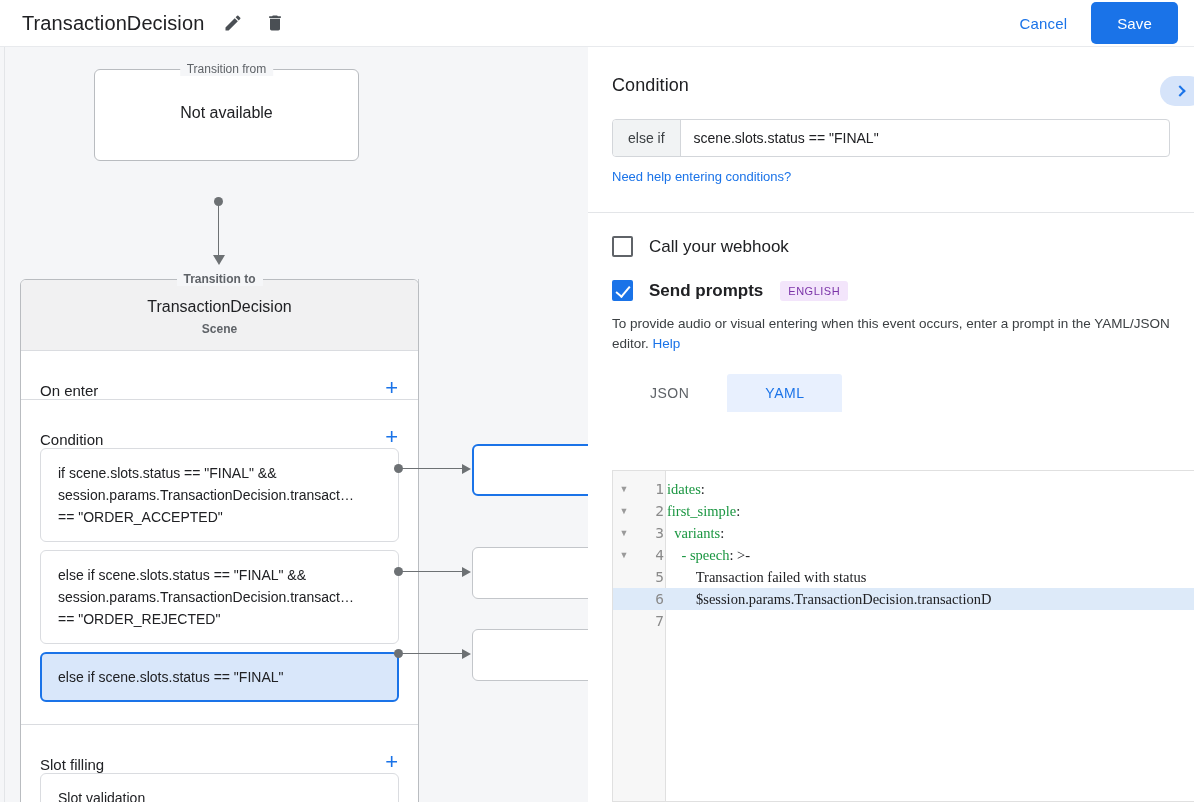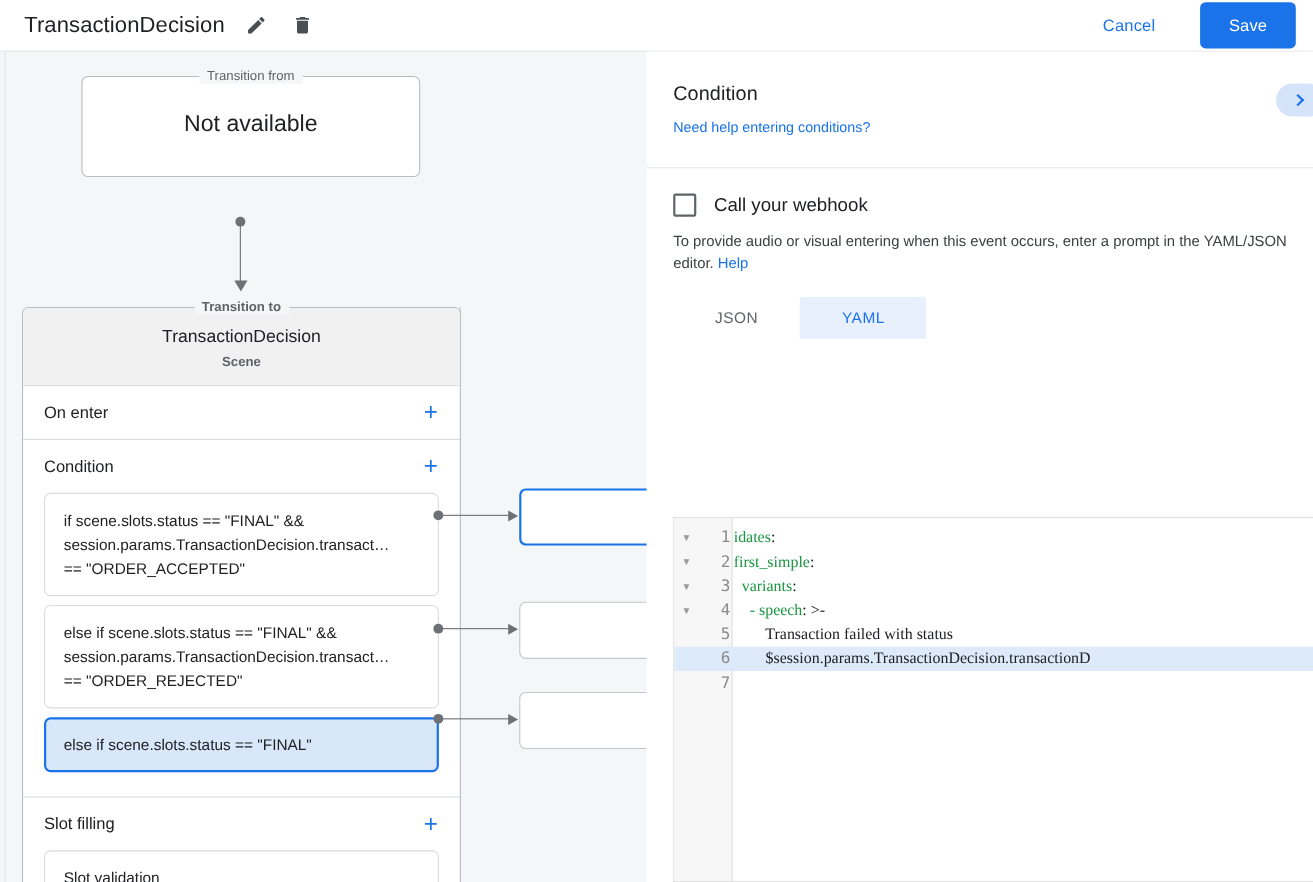--- a/index.html
+++ b/index.html
@@ -47,21 +47,21 @@
   }
   .btn-save {
     background: #1a73e8; border: none;
     color: #ffffff;
     font-size: 15px;
     font-family: "Liberation Sans", sans-serif;
     cursor: pointer;
     border-radius: 5px;
     height: 42px;
     padding: 0 26px;
-    margin-left: 29px;
+    margin-left: 12px;
     margin-right: 16px;
     letter-spacing: .15px;
   }
 
   
   .canvas {
     position: absolute;
     top: 46px; left: 0;
     width: 588px; height: 756px;
     background: #f5f6f8;
@@ -86,27 +86,27 @@
     top: -8px;
     left: 50%;
     transform: translateX(-50%);
     background: #f5f6f8;
     padding: 0 7px;
     font-size: 12px;
     color: #5f6368;
     white-space: nowrap;
   }
   #transition-from {
-    left: 74px; top: 22px;
-    width: 308px; height: 92px;
+    left: 94px; top: 22px;
+    width: 265px; height: 92px;
   }
   #transition-from .fs-body {
     display: flex; align-items: center; justify-content: center;
     height: 100%;
-    font-size: 21px;
+    font-size: 16px;
     color: #202124;
     padding-bottom: 4px;
   }
 
   
   .conn-dot {
     position: absolute;
     width: 9px; height: 9px;
     border-radius: 50%;
     background: #6d7174;
@@ -158,21 +158,21 @@
   }
   .scene-title { font-size: 16px; color: #202124; }
   .scene-sub { font-size: 12px; color: #5f6368; margin-top: 6px; font-weight: bold; }
 
   .section {
     border-bottom: 1px solid #dadce0;
     padding: 0 0 14px 0;
   }
   .section:last-child { border-bottom: none; }
   .section-header {
-    display: flex; align-items: center;
+    display: flex; align-items: flex-end;
     justify-content: space-between;
     height: 48px;
     padding: 0 18px 0 19px;
   }
   .section-title { font-size: 15px; color: #202124; }
   .plus-btn {
     color: #1a73e8;
     font-size: 22px;
     line-height: 1;
     cursor: pointer;
@@ -549,33 +549,42 @@
 
 <div class="panel">
 
   <div class="next-pill">
     <span class="chev"></span>
   </div>
 
   <div class="panel-section">
     <div class="panel-h">Condition</div>
 
+    <div class="cond-row">
+      <div class="cond-prefix">else if</div>
+      <input class="cond-input" type="text" value="scene.slots.status == &quot;FINAL&quot;" style="">
+    </div>
 
     <a class="help-link">Need help entering conditions?</a>
   </div>
 
   <div class="panel-divider"></div>
 
   <div class="panel-section">
 
     <div class="check-row">
       <span class="cbox"></span>
       <span class="check-label">Call your webhook</span>
     </div>
 
+    <div class="check-row">
+      <span class="cbox checked"></span>
+      <span class="check-label bold">Send prompts</span>
+      <span class="lang-badge">ENGLISH</span>
+    </div>
 
     <div class="helper-text">
       <span>To provide audio or visual entering when this event occurs, enter a prompt in the YAML/JSON editor.</span>
       <a>Help</a>
     </div>
 
     <div class="tabs">
       <div class="tab">JSON</div>
       <div class="tab active">YAML</div>
     </div>

